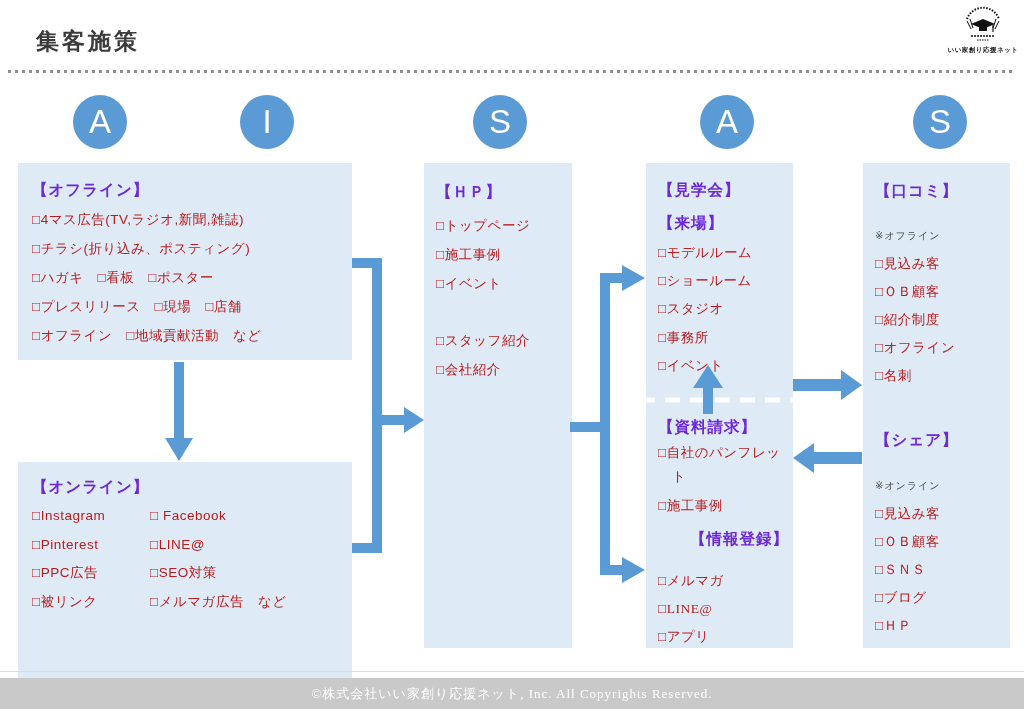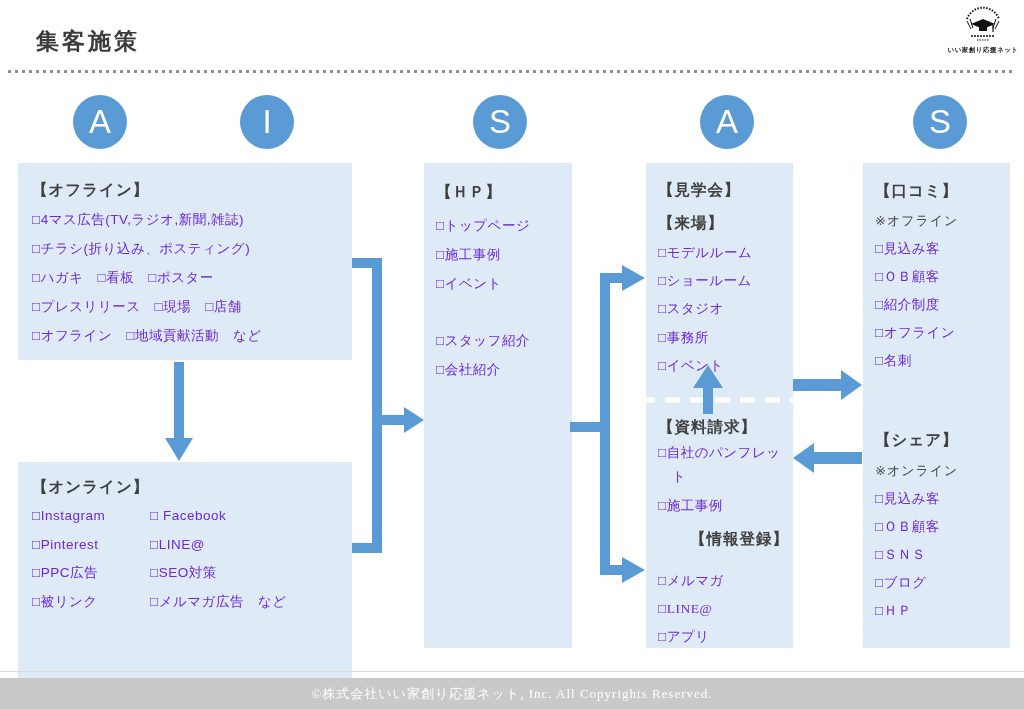--- a/index.html
+++ b/index.html
@@ -28,23 +28,23 @@
   }
   #circle-a1{left:73px;}#circle-i{left:240px;}#circle-s1{left:473px;}
   #circle-a2{left:700px;}#circle-s2{left:913px;}
   
   .box{position:absolute;background:#DEEAF6;}
   #box-offline{left:18px;top:163px;width:334px;height:197px;padding:0;}
   #box-online {left:18px;top:462px;width:334px;height:234px;}
   #box-hp     {left:424px;top:163px;width:148px;height:485px;}
   #box-visit  {left:646px;top:163px;width:147px;height:485px;}
   #box-word   {left:863px;top:163px;width:147px;height:485px;}
-  .box-head{font-size:15.5px;font-weight:bold;color:#404040;letter-spacing:1px;line-height:30px;white-space:pre;}
-  .line{font-size:13.5px;color:#6d28d9;letter-spacing:0.5px;line-height:29px;white-space:pre;}
-  .note{font-size:13px;color:#4a4a4a;letter-spacing:1px;line-height:28px;white-space:pre;}
+  .box-head{font-size:15.5px;font-weight:bold;color:#6d28d9;letter-spacing:1px;line-height:30px;white-space:pre;}
+  .line{font-size:13.5px;color:#b91c1c;letter-spacing:0.5px;line-height:29px;white-space:pre;}
+  .note{font-size:10px;color:#4a4a4a;letter-spacing:1px;line-height:28px;white-space:pre;margin-top:15px;}
   
   #box-offline .inner{padding:12px 0 0 14px;}
   
   #box-online .inner{padding:10px 0 0 14px;}
   #online-grid{display:grid;grid-template-columns:118px auto;column-gap:0;}
   #online-grid .line{line-height:28.5px;}
   
   #box-hp .inner{padding:14px 0 0 12px;}
   #box-hp .box-head{margin-bottom:4px;}
   #hp-gap{height:28px;}

